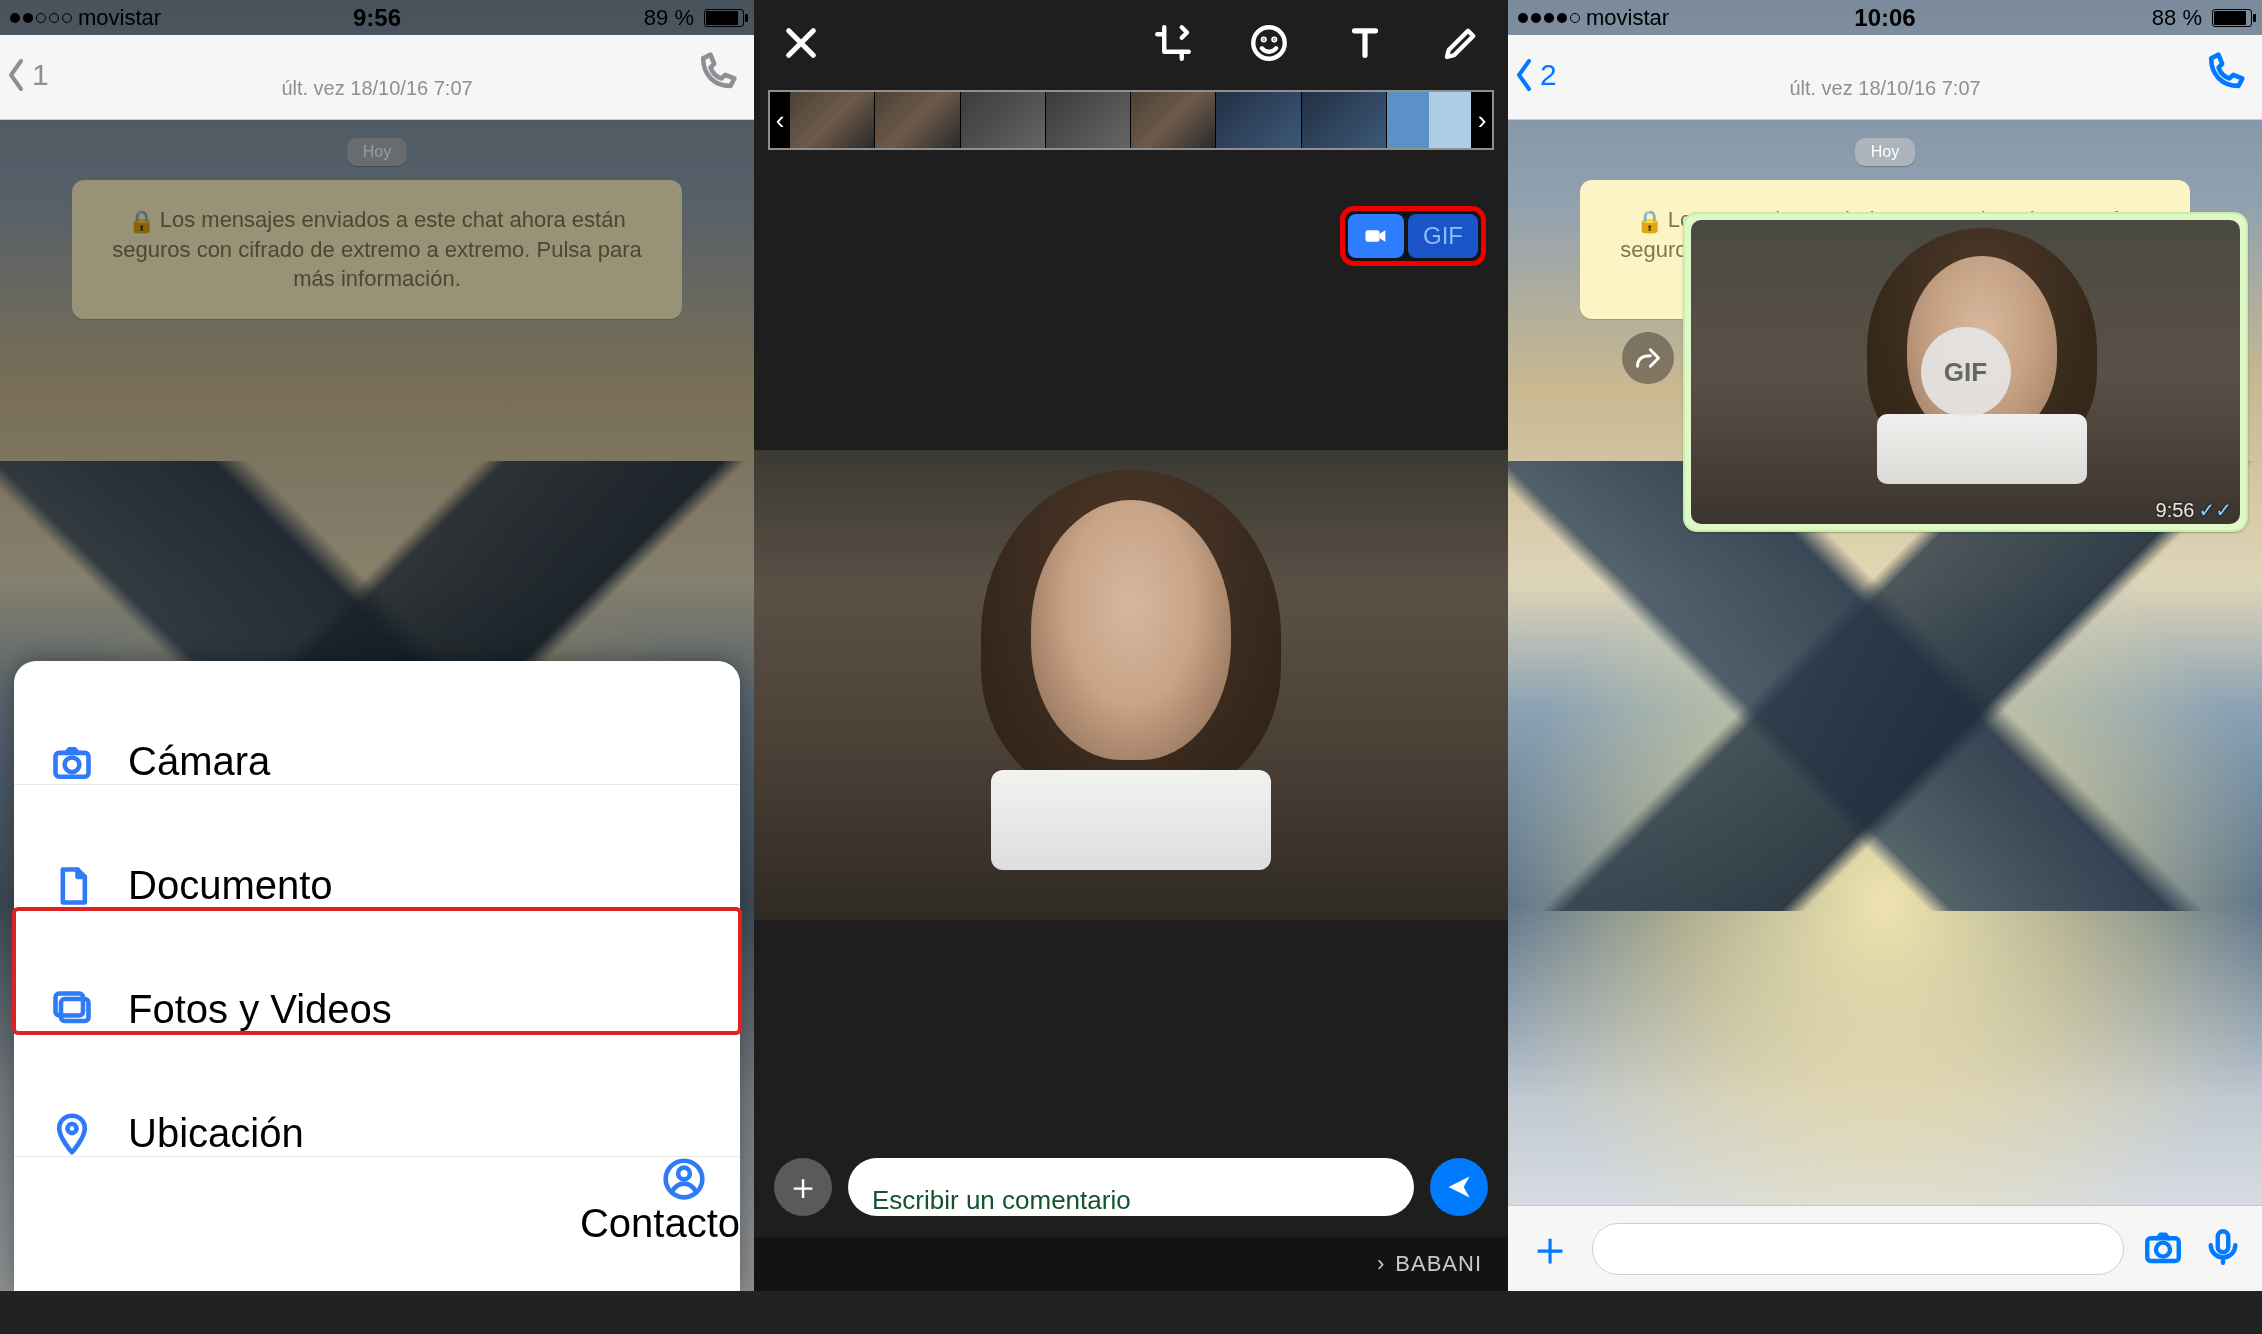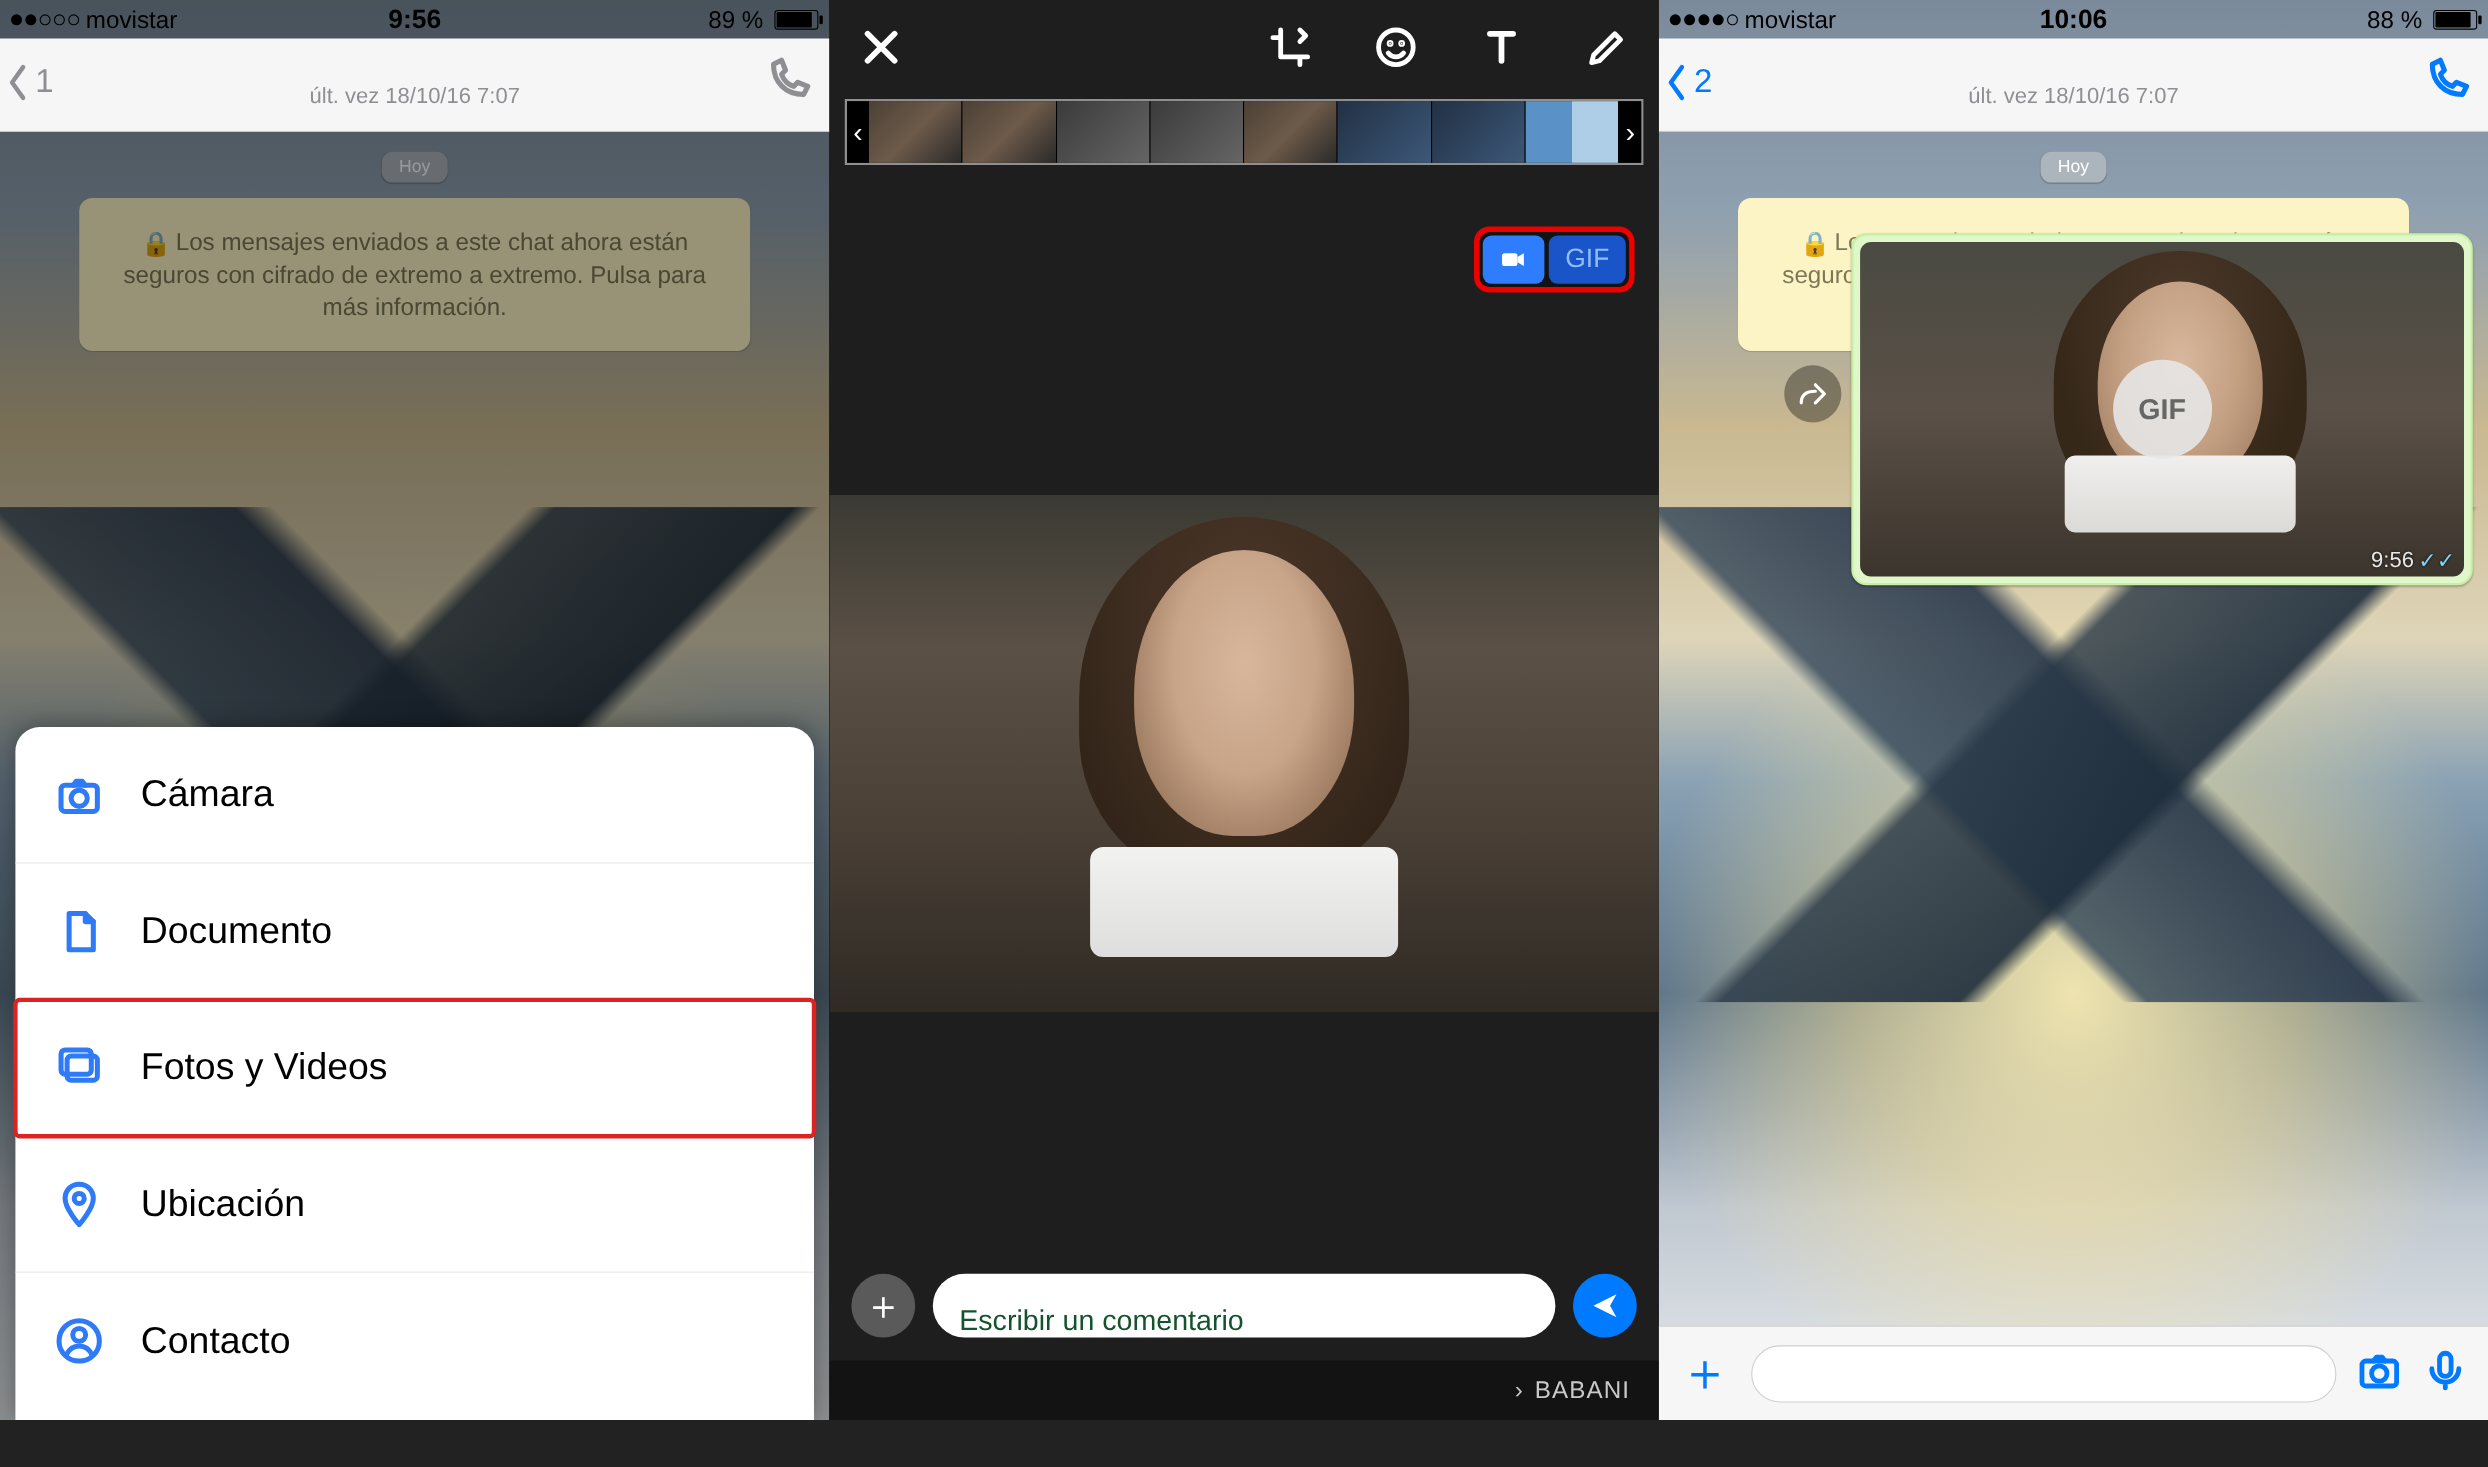--- a/index.html
+++ b/index.html
@@ -95,28 +95,28 @@
 
   
   .action-sheet {
     position:absolute; left:14px; right:14px; bottom:0px;
     background:#fff; border-radius:22px 22px 0 0;
     box-shadow:0 -2px 20px rgba(0,0,0,0.3);
     z-index:6;
     padding-bottom:10px;
   }
   .sheet-item {
-    display:flex; align-items:center;
+    display:flex; align-items:flex-end;
     height:124px;
     padding:0 0 0 36px;
     border-bottom:1px solid #e8e8e8;
-    font-size:34px;
+    font-size:40px;
     color:#000;
   }
-  .sheet-item:last-child { border-bottom:none; }
+  .sheet-item:last-child { border-bottom:none;flex-direction:column; }
   .sheet-item svg { width:44px; height:44px; margin-right:34px; color:#2f7af7; }
   .sheet-item.highlighted { outline:4px solid #d22; outline-offset:-2px; border-radius:4px; }
 
   
   .edit-top {
     height:90px; display:flex; align-items:center; justify-content:space-between;
     padding:0 26px; color:#fff;
     position:relative; z-index:5;
   }
   .edit-top-left, .edit-top-right { display:flex; align-items:center; gap:54px; }

